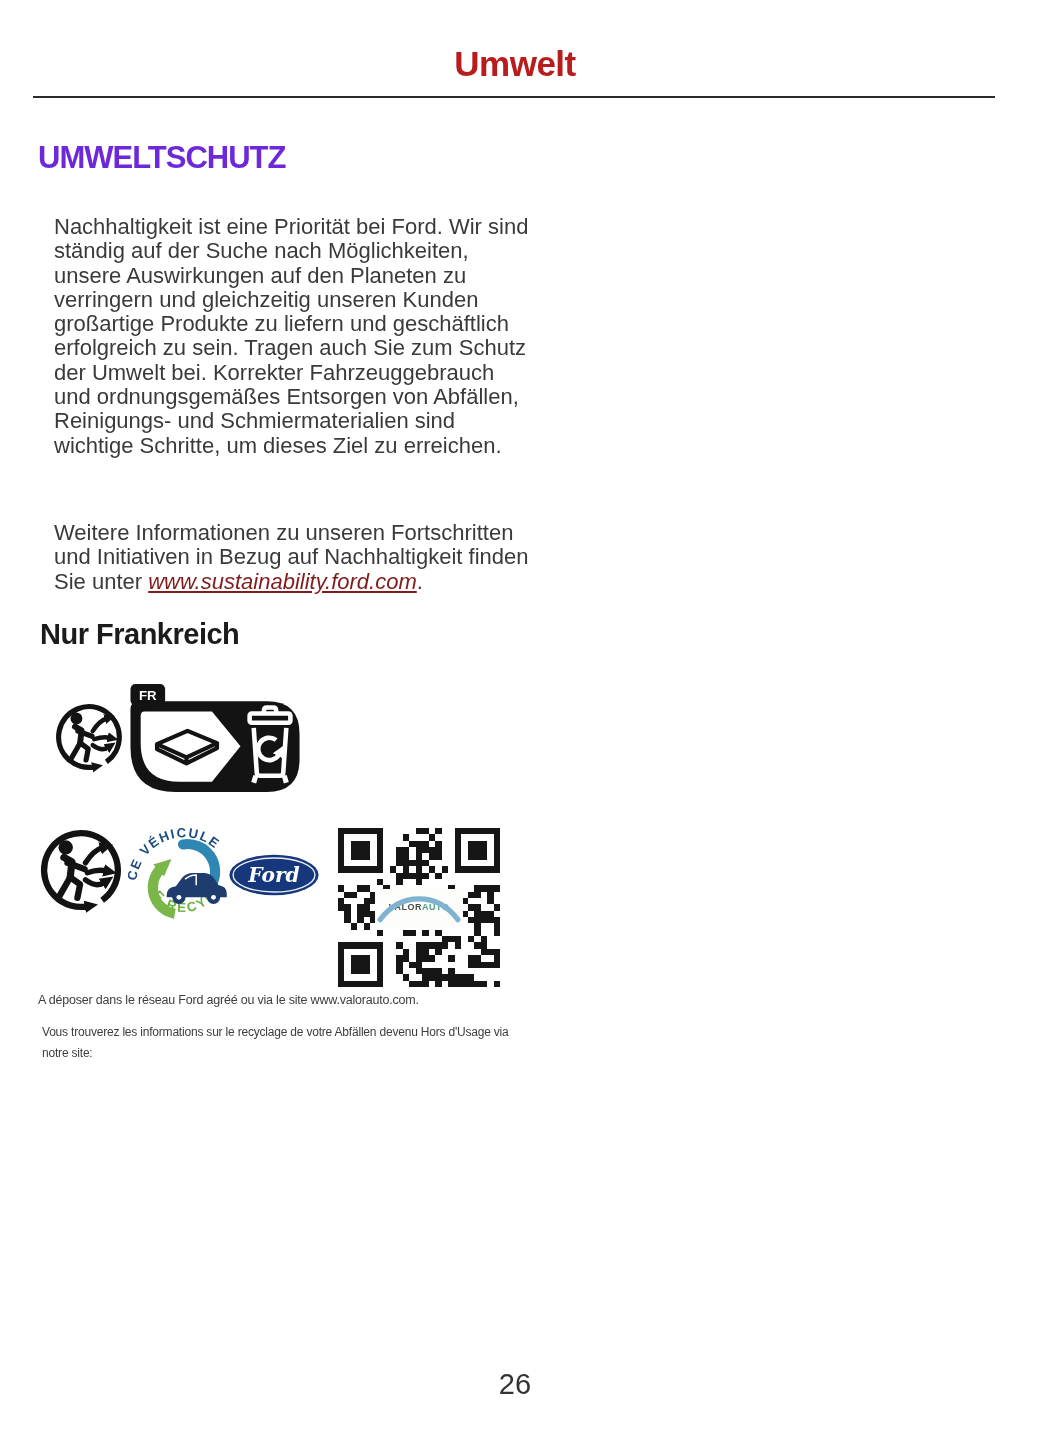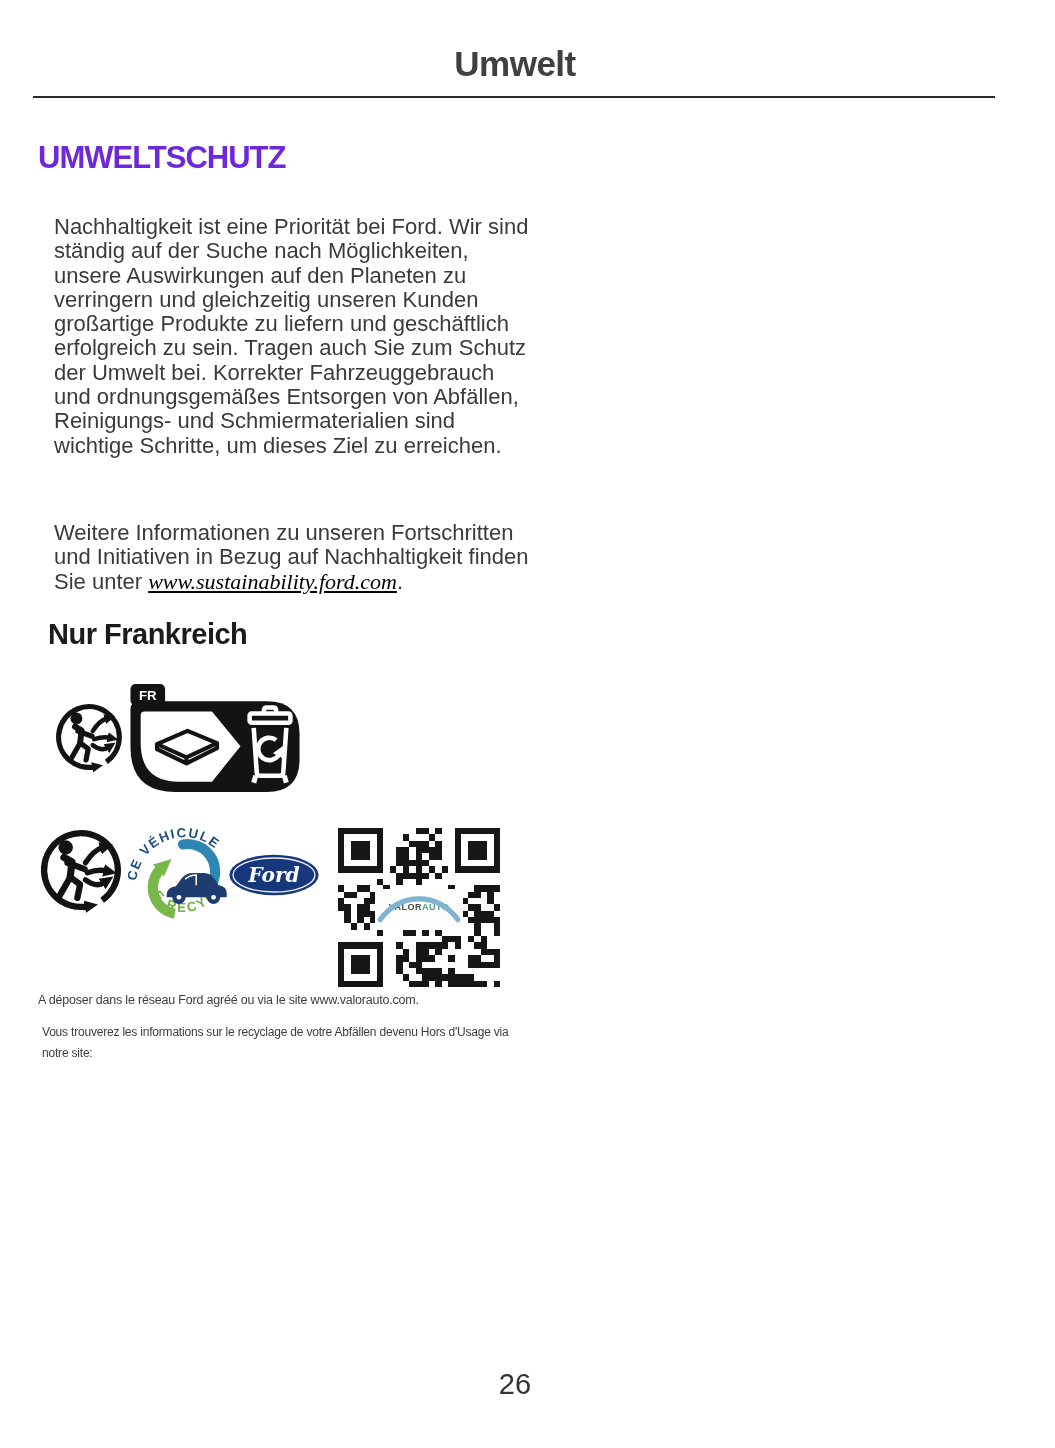--- a/index.html
+++ b/index.html
@@ -3,35 +3,35 @@
 <meta charset="utf-8">
 <style>
   html,body{margin:0;padding:0;background:#ffffff;}
   .page{
     position:relative;width:1055px;height:1448px;margin:0 auto;
     background:#fff;font-family:"Liberation Sans",sans-serif;overflow:hidden;
   }
   .abs{position:absolute;}
   .page-title{
     top:44px;left:0;width:1030px;text-align:center;
-    font-size:35px;font-weight:800;color:#404040;letter-spacing:-0.5px;
+    font-size:35px;font-weight:800;color:#b91c1c;letter-spacing:-0.5px;
   }
   .header-rule{top:96px;left:33px;width:962px;height:2px;background:#2b2b2b;}
   .section-heading{
     top:140px;left:38px;font-size:31px;font-weight:700;color:#6d28d9;letter-spacing:-1px;
   }
   .body-par{
     left:38px;width:476px;font-size:22px;line-height:24.3px;color:#3a3a3a;
     text-align:left;margin:16px;
   }
   .par1{top:199px;}
   .par2{top:505px;}
-  .link{color:#000000;font-style:italic;text-decoration:underline;cursor:pointer;font-family:Liberation Serif, serif;}
+  .link{color:#7f1d1d;font-style:italic;text-decoration:underline;cursor:pointer;}
   .subsection-heading{
-    top:618px;left:48px;font-size:29px;font-weight:900;color:#1b1b1d;letter-spacing:-0.5px;
+    top:618px;left:40px;font-size:29px;font-weight:900;color:#1b1b1d;letter-spacing:-0.5px;
   }
   .triman-1{top:699px;left:52px;width:74px;height:76px;}
   .fr-picto{top:684px;left:126px;width:176px;height:110px;}
   .triman-2{top:824px;left:36px;width:90px;height:92px;}
   .ce-logo{top:820px;left:128px;width:112px;height:114px;}
   .ford-logo{top:852px;left:228px;width:92px;height:46px;}
   .qr{top:828px;left:338px;width:162px;height:159px;}
   .qr svg{position:absolute;inset:0;width:100%;height:100%;}
   .qr-center{
     position:absolute;left:50%;top:50%;transform:translate(-50%,-50%);

